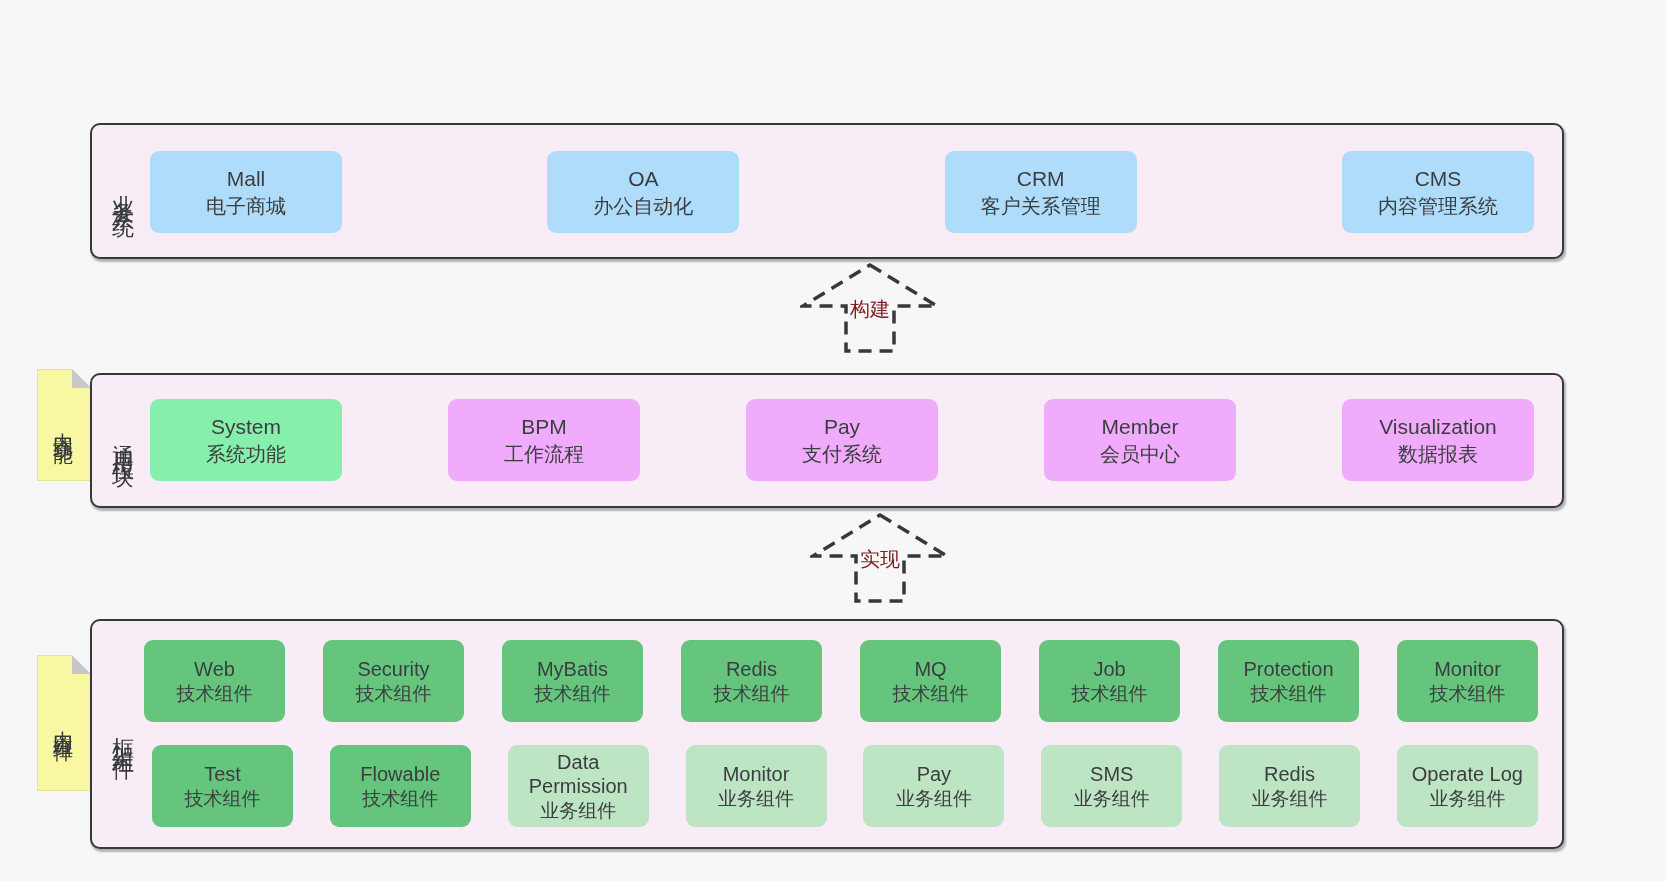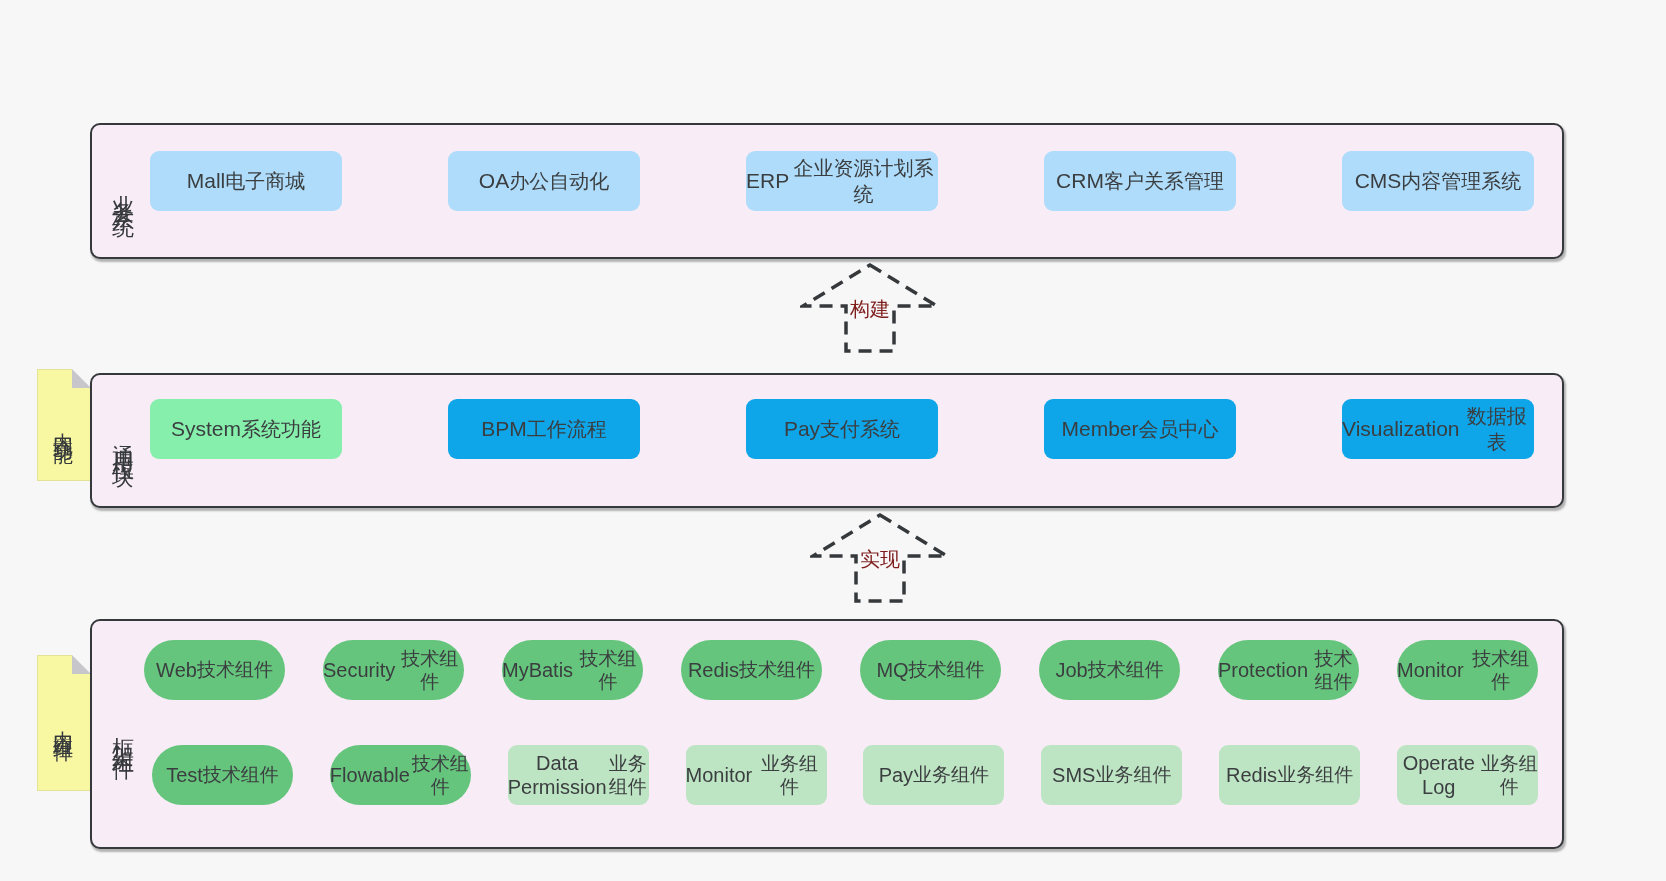--- a/index.html
+++ b/index.html
@@ -15,31 +15,31 @@
   .vlabel{position:absolute;left:16px;top:50%;transform:translateY(-50%);
           writing-mode:vertical-rl;text-orientation:upright;letter-spacing:7px;
           font-size:22px;color:#36393b;white-space:nowrap;}
 
   .boxrow{position:absolute;left:58px;right:28px;display:flex;justify-content:space-between;}
   .panel-business .boxrow{top:26px;}
   .panel-modules .boxrow{top:24px;}
   .boxrow-f1{top:19px;left:52px;right:24px;}
   .boxrow-f2{top:124px;left:52px;right:24px;padding-left:8px;}
 
-  .box{width:192px;height:60px;border-radius:9px;display:flex;flex-direction:row;
+  .box{width:192px;height:82px;border-radius:9px;display:flex;flex-direction:column;
        align-items:center;justify-content:center;text-align:center;line-height:1.3;}
   .box .bn{font-size:21px;}
   .box .bd{font-size:20px;}
   .box-s{width:141px;line-height:1.22;}
   .box-s .bn{font-size:20px;}
   .box-s .bd{font-size:19px;}
   .blue{background:#aedcfa;}
   .red{background:#86efac;}
-  .pink{background:#0ea5e9;}
-  .green{background:#65c57c;border-radius:30px;}
+  .pink{background:#f0abfc;}
+  .green{background:#65c57c;}
   .green-light{background:#bee5c3;}
 
   .arrow{position:absolute;width:140px;height:92px;}
   .arrow-build{left:800px;top:262px;}
   .arrow-impl{left:810px;top:512px;}
   .arrow svg{position:absolute;left:0;top:0;}
   .arrow .alabel{position:absolute;top:34px;left:0;width:100%;text-align:center;
                  font-size:20px;color:#7f1d1d;}
 
   .sticky{position:absolute;width:54px;background:#f9f8a2;border:1px solid #e4e295;
@@ -62,24 +62,20 @@
     <div class="boxrow">
       <div class="box blue">
         <div class="bn">Mall</div>
         <div class="bd">电子商城</div>
       </div>
       <div class="box blue">
         <div class="bn">OA</div>
         <div class="bd">办公自动化</div>
       </div>
       <div class="box blue">
-        <div class="bn">ERP</div>
-        <div class="bd">企业资源计划系统</div>
-      </div>
-      <div class="box blue">
         <div class="bn">CRM</div>
         <div class="bd">客户关系管理</div>
       </div>
       <div class="box blue">
         <div class="bn">CMS</div>
         <div class="bd">内容管理系统</div>
       </div>
     </div>
   </div>
 

